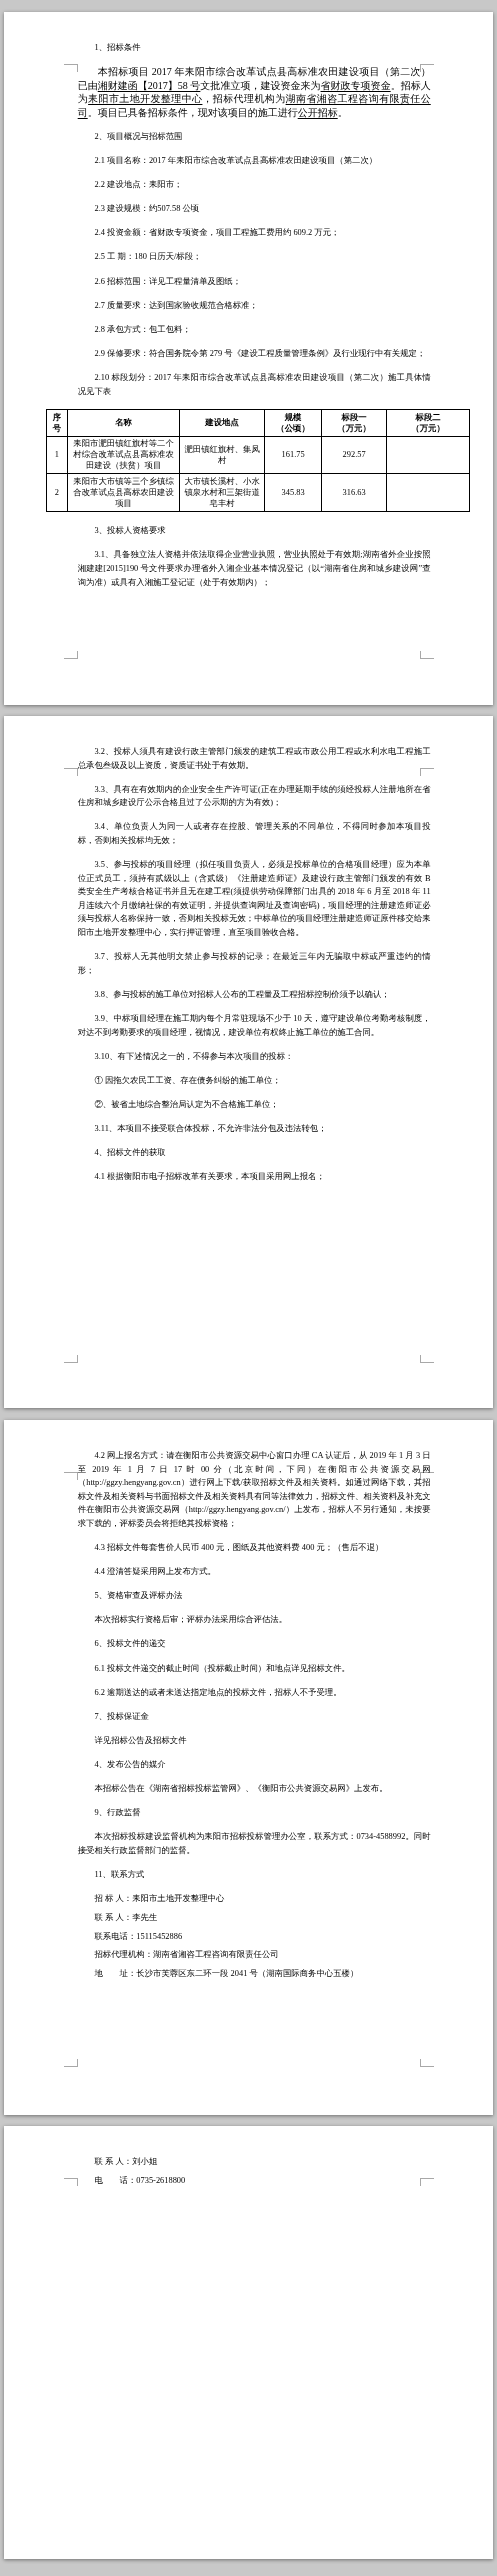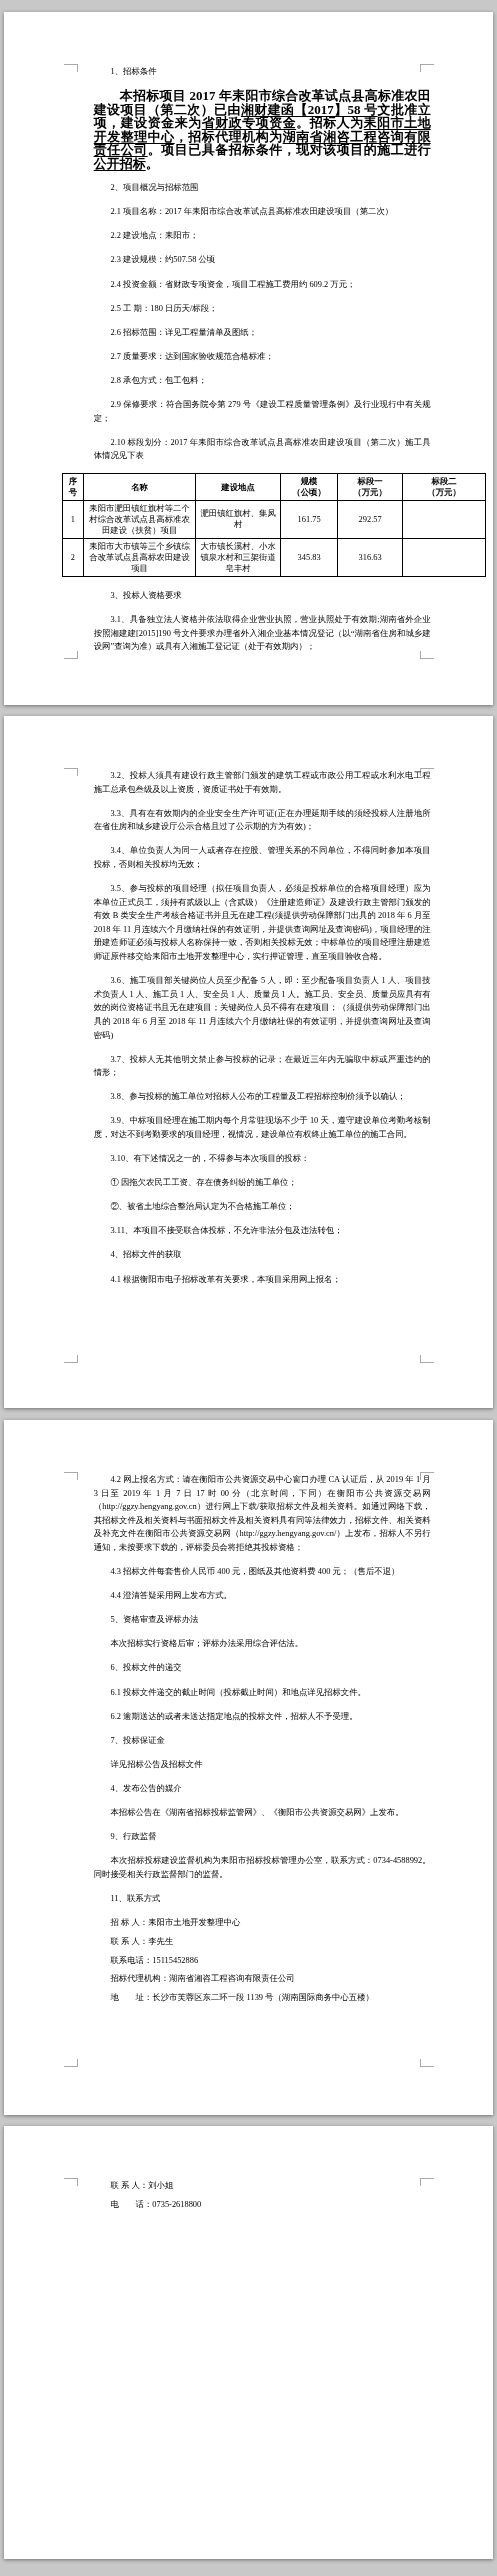--- a/index.html
+++ b/index.html
@@ -15,29 +15,29 @@
   .viewport{position:absolute;inset:0;}
   .page{
     position:absolute;left:3.7px;width:489px;background:#ffffff;
     box-shadow:0 0.5px 3.7px rgba(0,0,0,0.45);
   }
   #page-1{top:12px;height:693px;}
   #page-2{top:716px;height:692px;}
   #page-3{top:1420px;height:695px;text-decoration:underline;}
   #page-4{top:2126px;height:433px;}
   .content{
-    position:absolute;left:90px;right:62px;top:0;
-    padding-top:53px;
+    position:absolute;left:74px;right:62px;top:0;
+    padding-top:29px;
   }
   .p{
     font-size:8.4px;line-height:13.6px;
     text-align:justify;text-indent:2em;
     margin:0 0 10.5px 0;
   }
-  .intro{font-weight:bold;font-size:13px;}
+  .intro{font-weight:normal;font-size:10px;}
   .u{text-decoration:underline;text-underline-offset:1.6px;}
   .tight{margin-bottom:5.2px;}
   
   .mark{position:absolute;width:13px;height:6.8px;}
   .mark.tl{left:60px;top:52px;border-top:0.5px solid #a8a8a8;border-right:0.5px solid #a8a8a8;}
   .mark.tr{left:416px;top:52px;border-top:0.5px solid #a8a8a8;border-left:0.5px solid #a8a8a8;}
   .mark.bl{left:60px;top:639px;border-bottom:0.5px solid #a8a8a8;border-right:0.5px solid #a8a8a8;}
   .mark.br{left:416px;top:639px;border-bottom:0.5px solid #a8a8a8;border-left:0.5px solid #a8a8a8;}
   
   .doc-table{
@@ -129,21 +129,20 @@
   <section class="page" id="page-2">
     <div class="mark tl"></div>
     <div class="mark tr"></div>
     <div class="mark bl"></div>
     <div class="mark br"></div>
     <div class="content">
       <p class="p">3.2、投标人须具有建设行政主管部门颁发的建筑工程或市政公用工程或水利水电工程施工总承包叁级及以上资质，资质证书处于有效期。</p>
       <p class="p">3.3、具有在有效期内的企业安全生产许可证(正在办理延期手续的须经投标人注册地所在省住房和城乡建设厅公示合格且过了公示期的方为有效)；</p>
       <p class="p">3.4、单位负责人为同一人或者存在控股、管理关系的不同单位，不得同时参加本项目投标，否则相关投标均无效；</p>
       <p class="p">3.5、参与投标的项目经理（拟任项目负责人，必须是投标单位的合格项目经理）应为本单位正式员工，须持有贰级以上（含贰级）《注册建造师证》及建设行政主管部门颁发的有效 B 类安全生产考核合格证书并且无在建工程(须提供劳动保障部门出具的 2018 年 6 月至 2018 年 11 月连续六个月缴纳社保的有效证明，并提供查询网址及查询密码)，项目经理的注册建造师证必须与投标人名称保持一致，否则相关投标无效；中标单位的项目经理注册建造师证原件移交给耒阳市土地开发整理中心，实行押证管理，直至项目验收合格。</p>
-      <p class="p">3.6、施工项目部关键岗位人员至少配备 5 人，即：至少配备项目负责人 1 人、项目技术负责人 1 人、施工员 1 人、安全员 1 人、质量员 1 人。施工员、安全员、质量员应具有有效的岗位资格证书且无在建项目；关键岗位人员不得有在建项目；（须提供劳动保障部门出具的 2018 年 6 月至 2018 年 11 月连续六个月缴纳社保的有效证明，并提供查询网址及查询密码)</p>
       <p class="p">3.7、投标人无其他明文禁止参与投标的记录；在最近三年内无骗取中标或严重违约的情形；</p>
       <p class="p">3.8、参与投标的施工单位对招标人公布的工程量及工程招标控制价须予以确认；</p>
       <p class="p">3.9、中标项目经理在施工期内每个月常驻现场不少于 10 天，遵守建设单位考勤考核制度，对达不到考勤要求的项目经理，视情况，建设单位有权终止施工单位的施工合同。</p>
       <p class="p">3.10、有下述情况之一的，不得参与本次项目的投标：</p>
       <p class="p">① 因拖欠农民工工资、存在债务纠纷的施工单位；</p>
       <p class="p">②、被省土地综合整治局认定为不合格施工单位；</p>
       <p class="p">3.11、本项目不接受联合体投标，不允许非法分包及违法转包；</p>
       <p class="p">4、招标文件的获取</p>
       <p class="p">4.1 根据衡阳市电子招标改革有关要求，本项目采用网上报名；</p>
     </div>
@@ -167,21 +166,21 @@
       <p class="p">详见招标公告及招标文件</p>
       <p class="p">4、发布公告的媒介</p>
       <p class="p">本招标公告在《湖南省招标投标监管网》、《衡阳市公共资源交易网》上发布。</p>
       <p class="p">9、行政监督</p>
       <p class="p">本次招标投标建设监督机构为耒阳市招标投标管理办公室，联系方式：0734-4588992。同时接受相关行政监督部门的监督。</p>
       <p class="p">11、联系方式</p>
       <p class="p tight">招 标 人：耒阳市土地开发整理中心</p>
       <p class="p tight">联 系 人：李先生</p>
       <p class="p tight">联系电话：15115452886</p>
       <p class="p tight">招标代理机构：湖南省湘咨工程咨询有限责任公司</p>
-      <p class="p tight">地　　址：长沙市芙蓉区东二环一段 1139 号（湖南国际商务中心五楼）</p>
+      <p class="p tight">地　　址：长沙市芙蓉区东二环一段 2041 号（湖南国际商务中心五楼）</p>
     </div>
   </section>
 
   <section class="page" id="page-4">
     <div class="mark tl"></div>
     <div class="mark tr"></div>
     <div class="content">
       <p class="p tight">联 系 人：刘小姐</p>
       <p class="p tight">电　　话：0735-2618800</p>
     </div>

